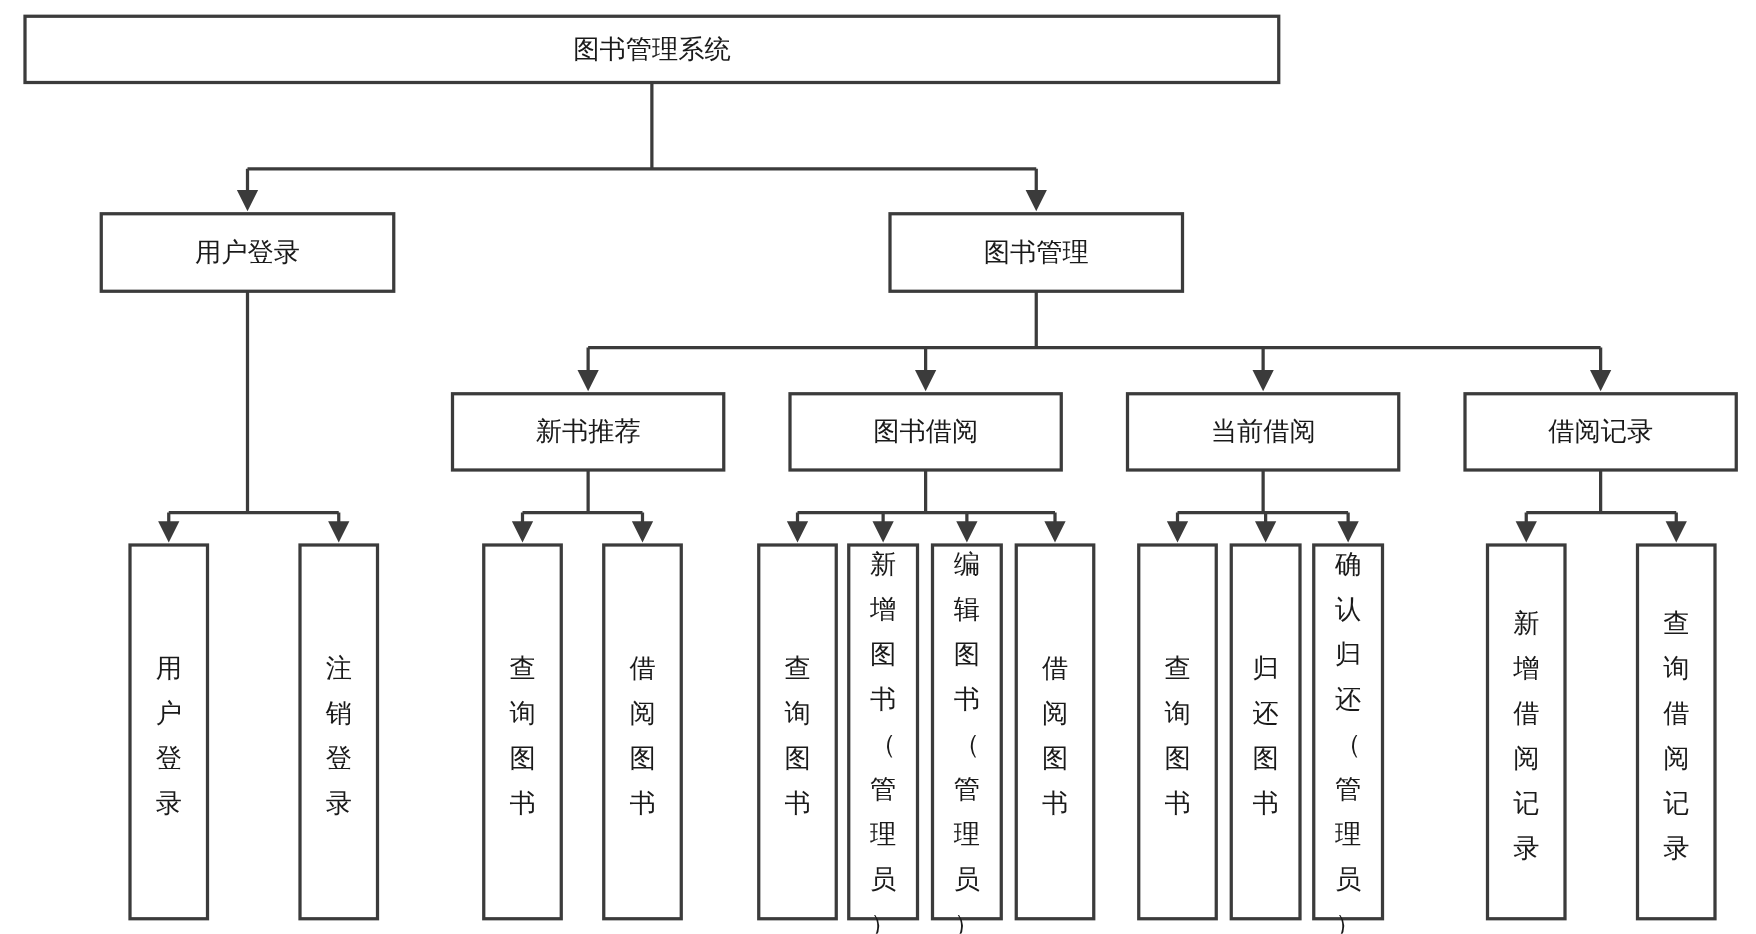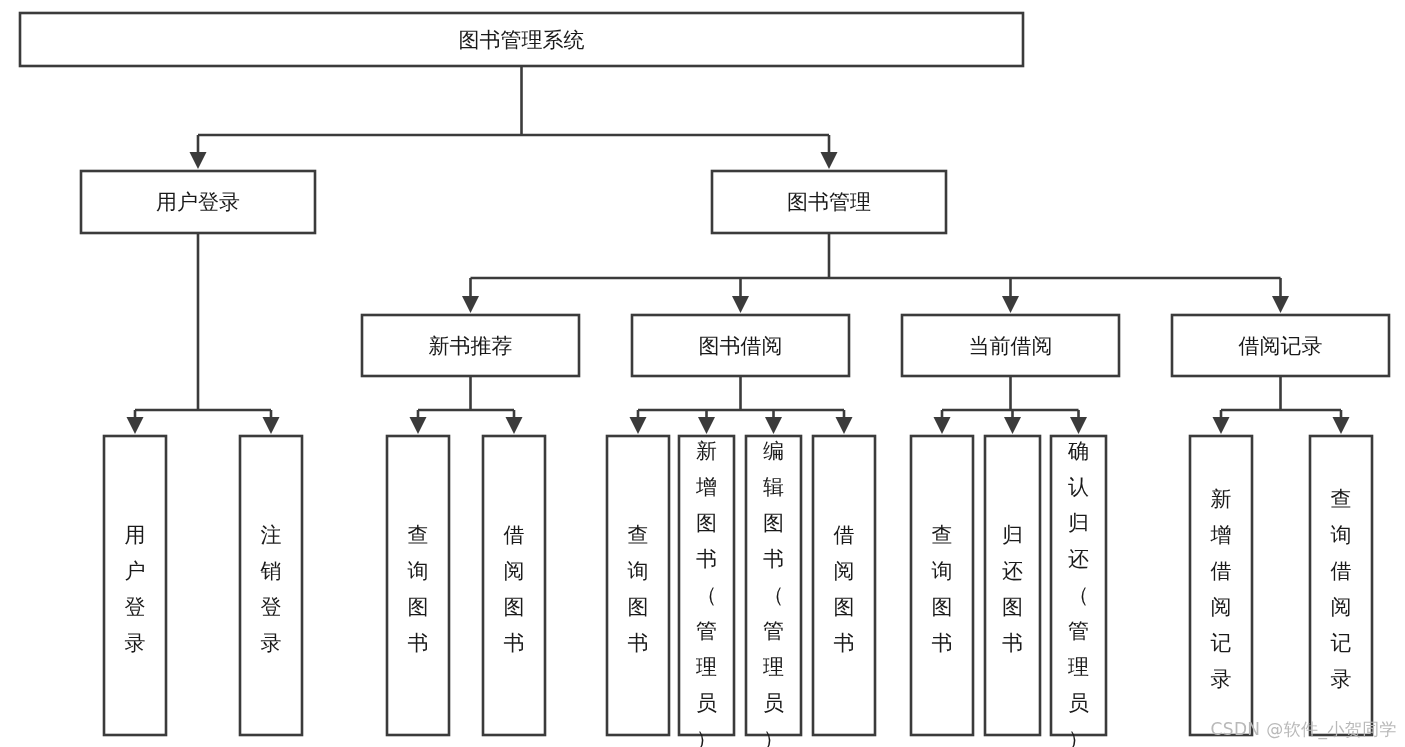--- a/index.html
+++ b/index.html
@@ -201,14 +201,13 @@
         <g>
           <rect x="1190" y="436" width="62" height="299" class="node-rect" rx="0"></rect>
           <text x="1221" class="leaf-label"><tspan x="1221" y="505.58">新</tspan><tspan x="1221" y="541.5799999999999">增</tspan><tspan x="1221" y="577.5799999999999">借</tspan><tspan x="1221" y="613.5799999999999">阅</tspan><tspan x="1221" y="649.5799999999999">记</tspan><tspan x="1221" y="685.5799999999999">录</tspan></text>
         </g>
         <g>
           <rect x="1310" y="436" width="62" height="299" class="node-rect" rx="0"></rect>
           <text x="1341" class="leaf-label"><tspan x="1341" y="505.58">查</tspan><tspan x="1341" y="541.5799999999999">询</tspan><tspan x="1341" y="577.5799999999999">借</tspan><tspan x="1341" y="613.5799999999999">阅</tspan><tspan x="1341" y="649.5799999999999">记</tspan><tspan x="1341" y="685.5799999999999">录</tspan></text>
         </g>
       </g>
   </svg>
-  <div class="watermark">CSDN @软件_小贺同学</div>
 </div>
 
 </body></html>

